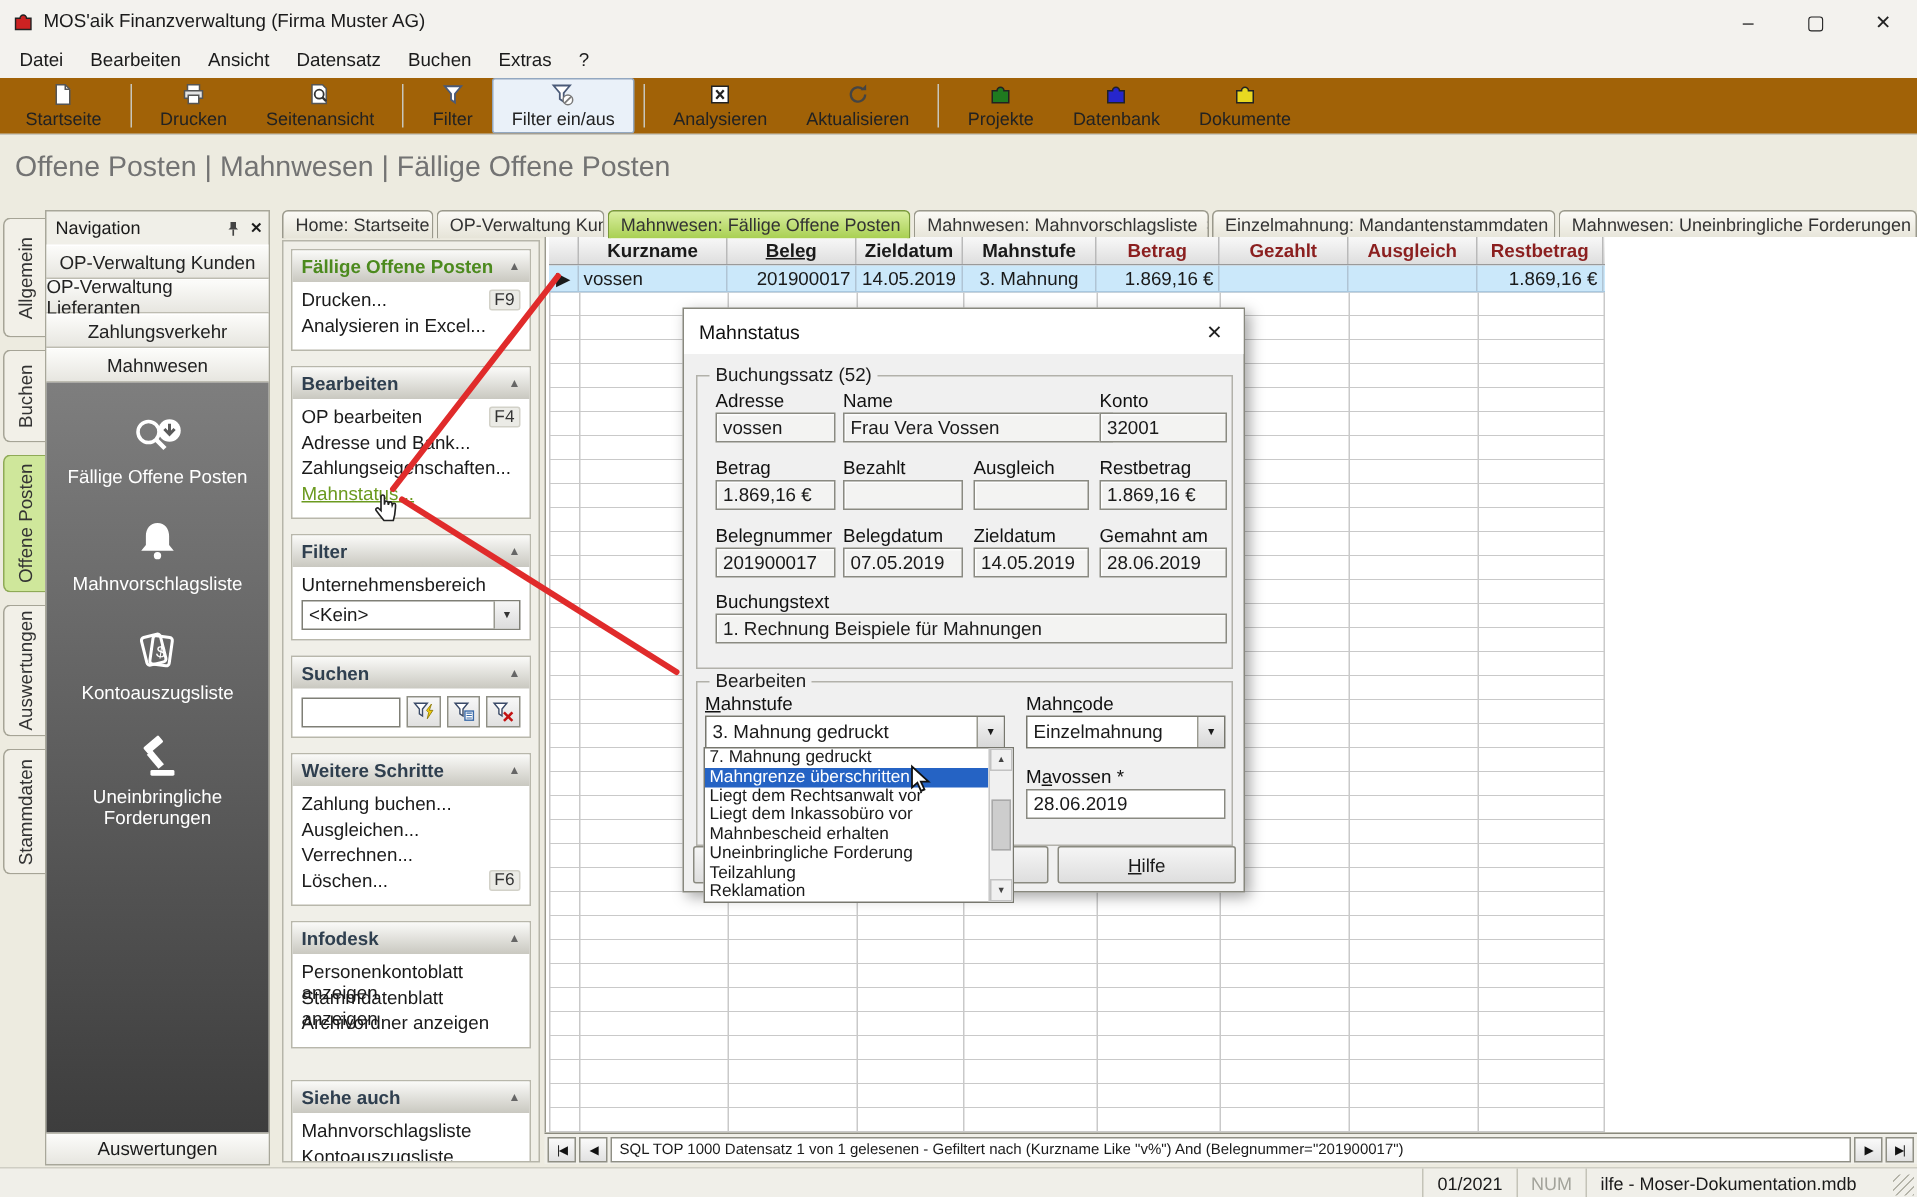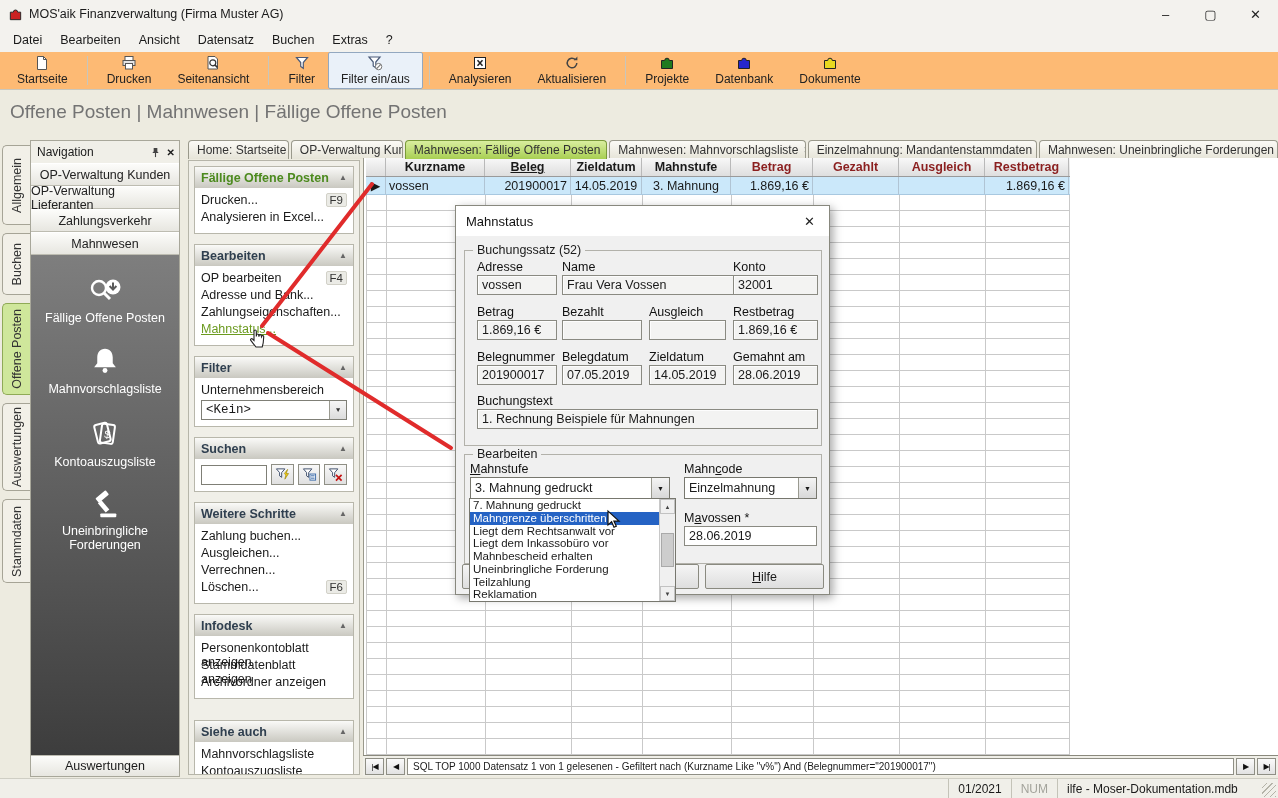--- a/index.html
+++ b/index.html
@@ -11,21 +11,21 @@
   
   .titlebar { position:absolute; left:0; top:0; width:1278px; height:28px; background:#f3f2ee;
               display:flex; align-items:center; padding-left:8px; }
   .titlebar .apptitle { margin-left:6px; font-size:12.5px; }
   .wincontrols { position:absolute; right:0; top:0; height:28px; display:flex; }
   .winbtn { width:45px; height:28px; display:flex; align-items:center; justify-content:center;
             font-size:13px; color:#222; }
   .menubar { position:absolute; left:0; top:28px; width:1278px; height:24px; background:#f3f2ee;
              display:flex; align-items:center; padding-left:4px; }
   .menuitem { padding:3px 9px; font-size:12.5px; }
-  .toolbar { position:absolute; left:0; top:52px; width:1278px; height:38px; background:#fdba74;
+  .toolbar { position:absolute; left:0; top:52px; width:1278px; height:38px; background:#a16207;
              border-bottom:1px solid #c9c7bd; display:flex; align-items:stretch; padding-left:4px; }
   .tbtn { display:flex; flex-direction:column; align-items:center; justify-content:center;
           padding:2px 12px; gap:1px; font-size:12px; color:#222; border:1px solid transparent; }
   .tbtn.pressed { background:#eaf1f9; border:1px solid #93a8c0; border-radius:2px; }
   .tsep { width:1px; background:#c8c6bc; margin:4px 6px; }
 
   .pagetitle { position:absolute; left:0; top:90px; width:1029px; height:46px;
                font-size:19px; color:#737373; padding:11px 0 0 10px; }
 
   
@@ -67,21 +67,21 @@
   .tsec-h { height:21px; background:linear-gradient(#fafaf8,#c9c8c0); display:flex; align-items:center;
             padding:0 6px; font-weight:bold; font-size:12.5px; color:#2f3f4f; }
   .tsec-h.green { color:#4c8a1e; }
   .tsec-h .tri { margin-left:auto; font-size:8px; color:#666; }
   .tsec-b { padding:5px 6px 6px 6px; }
   .titem { display:flex; align-items:flex-start; height:17px; font-size:12.5px; color:#1a1a1a; }
   .titem .sc { margin-left:auto; background:#ebebe6; border:1px solid #d2d1c8; border-radius:2px;
                padding:0 3px; font-size:11.5px; color:#333; }
   .titem.link { color:#6b9a1f; text-decoration:underline; }
   .flabel { font-size:12.5px; margin-bottom:3px; }
-  .combo { height:20px; background:#fff; border:1px solid #7f7f76; display:flex; align-items:center;font-family:Liberation Mono, monospace; }
+  .combo { height:20px; background:#fff; border:1px solid #7f7f76; display:flex; align-items:center; }
   .combo .val { flex:1; padding-left:4px; font-size:12.5px; }
   .combo .arr { width:17px; height:100%; background:linear-gradient(#f6f6f6,#dcdcdc);
                 border-left:1px solid #9a9a90; display:flex; align-items:center; justify-content:center;
                 font-size:7px; color:#333; }
   .searchrow { display:flex; gap:4px; align-items:center; }
   .searchrow input { width:66px; height:20px; border:1px solid #7f7f76; background:#fff; }
   .sbtn { width:26px; height:21px; background:linear-gradient(#f8f8f8,#e0e0e0); border:1px solid #8f8f85;
           display:flex; align-items:center; justify-content:center; }
 
   

